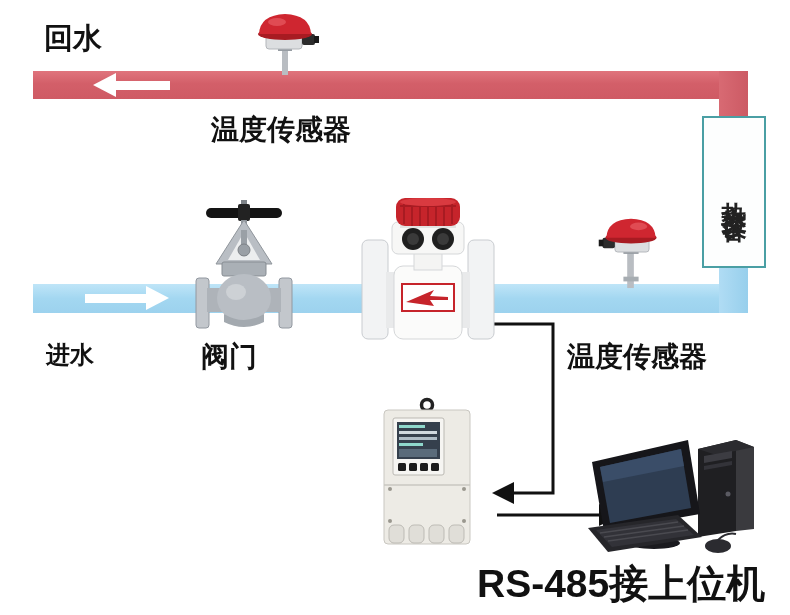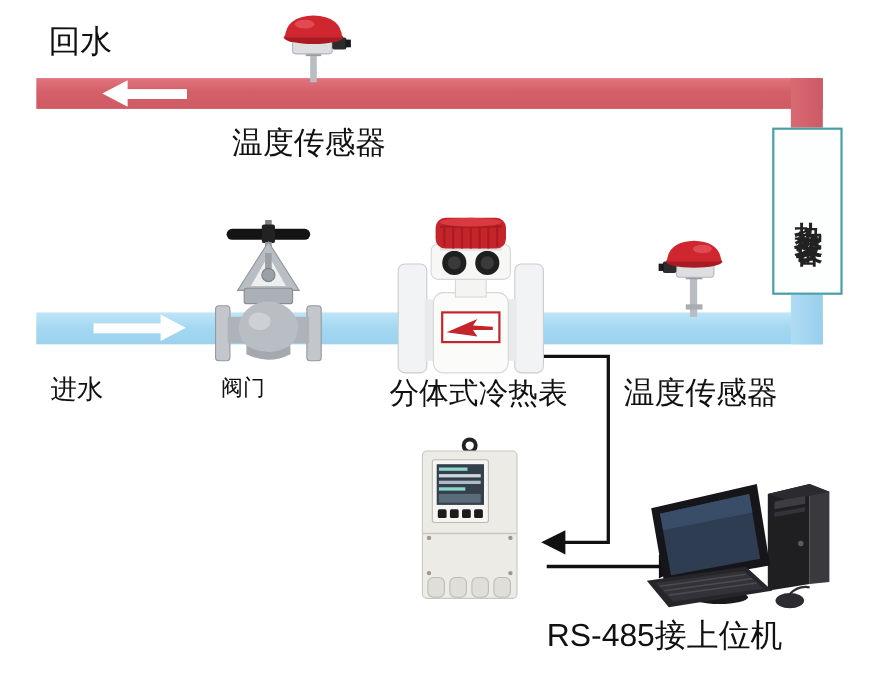--- a/index.html
+++ b/index.html
@@ -27,29 +27,29 @@
     font-size:25px;font-weight:bold;color:#222;letter-spacing:4px;line-height:1;
   }
   .device{position:absolute;z-index:4;}
   .dev-ts-top{left:246px;top:11px;width:78px;height:64px;}
   .dev-ts-bottom{left:594px;top:215px;width:74px;height:74px;}
   .dev-valve{left:194px;top:200px;width:100px;height:134px;}
   .dev-meter{left:360px;top:196px;width:136px;height:147px;}
   .dev-controller{left:381px;top:397px;width:92px;height:151px;}
   .dev-computer{left:586px;top:432px;width:184px;height:126px;}
   .lbl{
-    position:absolute;z-index:5;color:#111;font-weight:normal;line-height:1.1;white-space:nowrap;
+    position:absolute;z-index:5;color:#111;font-weight:bold;line-height:1.1;white-space:nowrap;
   }
   .lbl-return{left:44px;top:23px;font-size:29px;}
   .lbl-ts-top{left:211px;top:115px;font-size:28px;}
   .lbl-inlet{left:46px;top:342px;font-size:24px;}
-  .lbl-valve{left:201px;top:342px;font-size:20px;text-align:center;}
+  .lbl-valve{left:201px;top:342px;font-size:28px;text-align:center;}
   .lbl-meter{left:354px;top:343px;font-size:27px;}
   .lbl-ts-bottom{left:567px;top:342px;font-size:28px;}
-  .lbl-rs485{left:497px;top:563px;font-size:29px;}
+  .lbl-rs485{left:477px;top:563px;font-size:39px;}
 </style>
 </head>
 <body>
 
 <div class="canvas">
 
   <div class="pipe pipe-red-h"></div>
   <div class="pipe pipe-red-v"></div>
   <div class="pipe pipe-blue-h"></div>
   <div class="pipe pipe-blue-v"></div>
@@ -208,17 +208,16 @@
         <ellipse cx="132" cy="114" rx="13" ry="7" fill="#2b2b30"></ellipse>
         <path d="M132,108 Q140,100 150,102" stroke="#2b2b30" stroke-width="2" fill="none"></path>
       </g>
     </svg>
   </div>
 
   <div class="lbl lbl-return">回水</div>
   <div class="lbl lbl-ts-top">温度传感器</div>
   <div class="lbl lbl-inlet">进水</div>
   <div class="lbl lbl-valve">阀门</div>
-  <div class="lbl lbl-meter">分体式冷热表</div>
   <div class="lbl lbl-ts-bottom">温度传感器</div>
   <div class="lbl lbl-rs485">RS-485接上位机</div>
 
 </div>
 
 </body></html>

